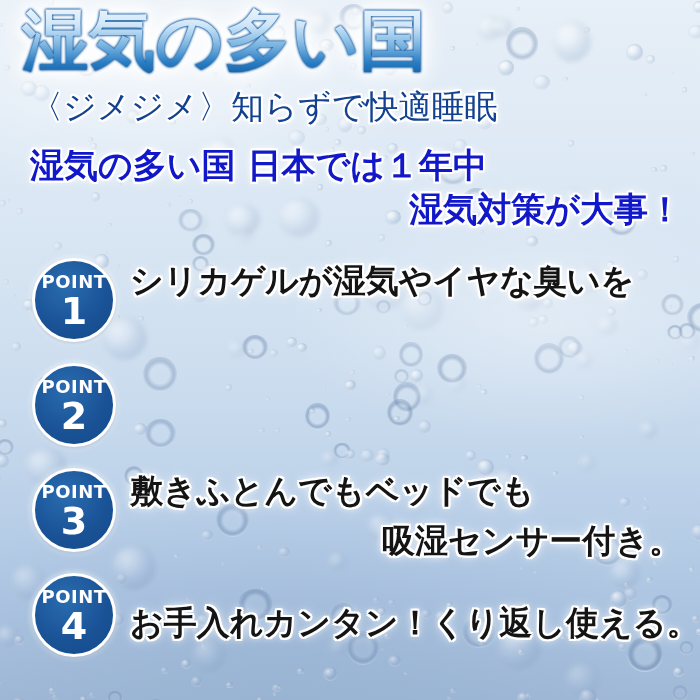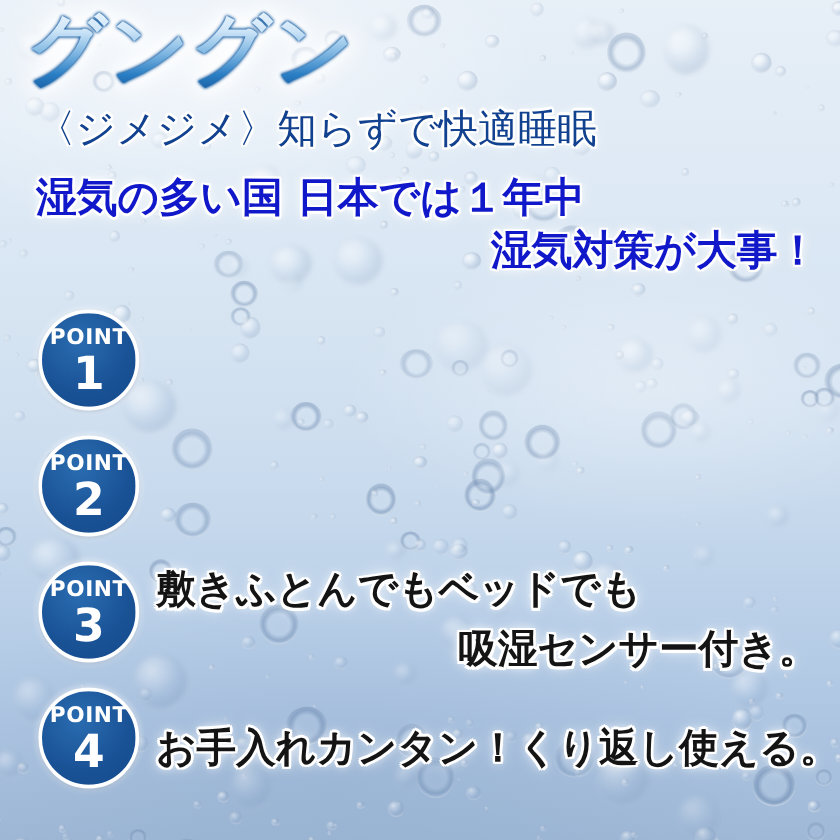--- a/index.html
+++ b/index.html
@@ -562,33 +562,34 @@
       <div class="drop soft" style="left: 639.2px; top: 421.4px; width: 18px; height: 19.1px; opacity: 0.46;"></div>
       <div class="drop soft" style="left: 400.4px; top: 287px; width: 43.4px; height: 44.3px; opacity: 0.35;"></div>
       <div class="drop soft" style="left: 492px; top: 468.6px; width: 27.7px; height: 24.7px; opacity: 0.49;"></div>
       <div class="drop soft" style="left: 495.7px; top: 629.6px; width: 45.8px; height: 42.4px; opacity: 0.39;"></div>
       <div class="drop soft" style="left: 102px; top: 317.4px; width: 44.7px; height: 44px; opacity: 0.52;"></div>
       <div class="drop soft" style="left: 278.4px; top: 198px; width: 40.4px; height: 39.6px; opacity: 0.46;"></div>
     </div>
   <div class="mist"></div>
 
   <div class="header">
-    <div class="main-title">グングン</div>
+    <div class="main-title">湿気の多い国</div>
     <div class="sub-title">〈ジメジメ〉知らずで快適睡眠</div>
     <div class="tag-line-1">湿気の多い国 日本では１年中</div>
     <div class="tag-line-2">湿気対策が大事！</div>
   </div>
 
   <div id="points-host">
       <div class="point-row" id="row-0">
         <div class="badge">
           <div class="badge-label">POINT</div>
           <div class="badge-number">1</div>
         </div>
         <div class="point-text">
+          <div class="pt-line align-left"><span>シリカゲルが湿気やイヤな臭いを</span></div>
         </div>
       </div>
       <div class="point-row" id="row-1">
         <div class="badge">
           <div class="badge-label">POINT</div>
           <div class="badge-number">2</div>
         </div>
       </div>
       <div class="point-row" id="row-2">
         <div class="badge">

